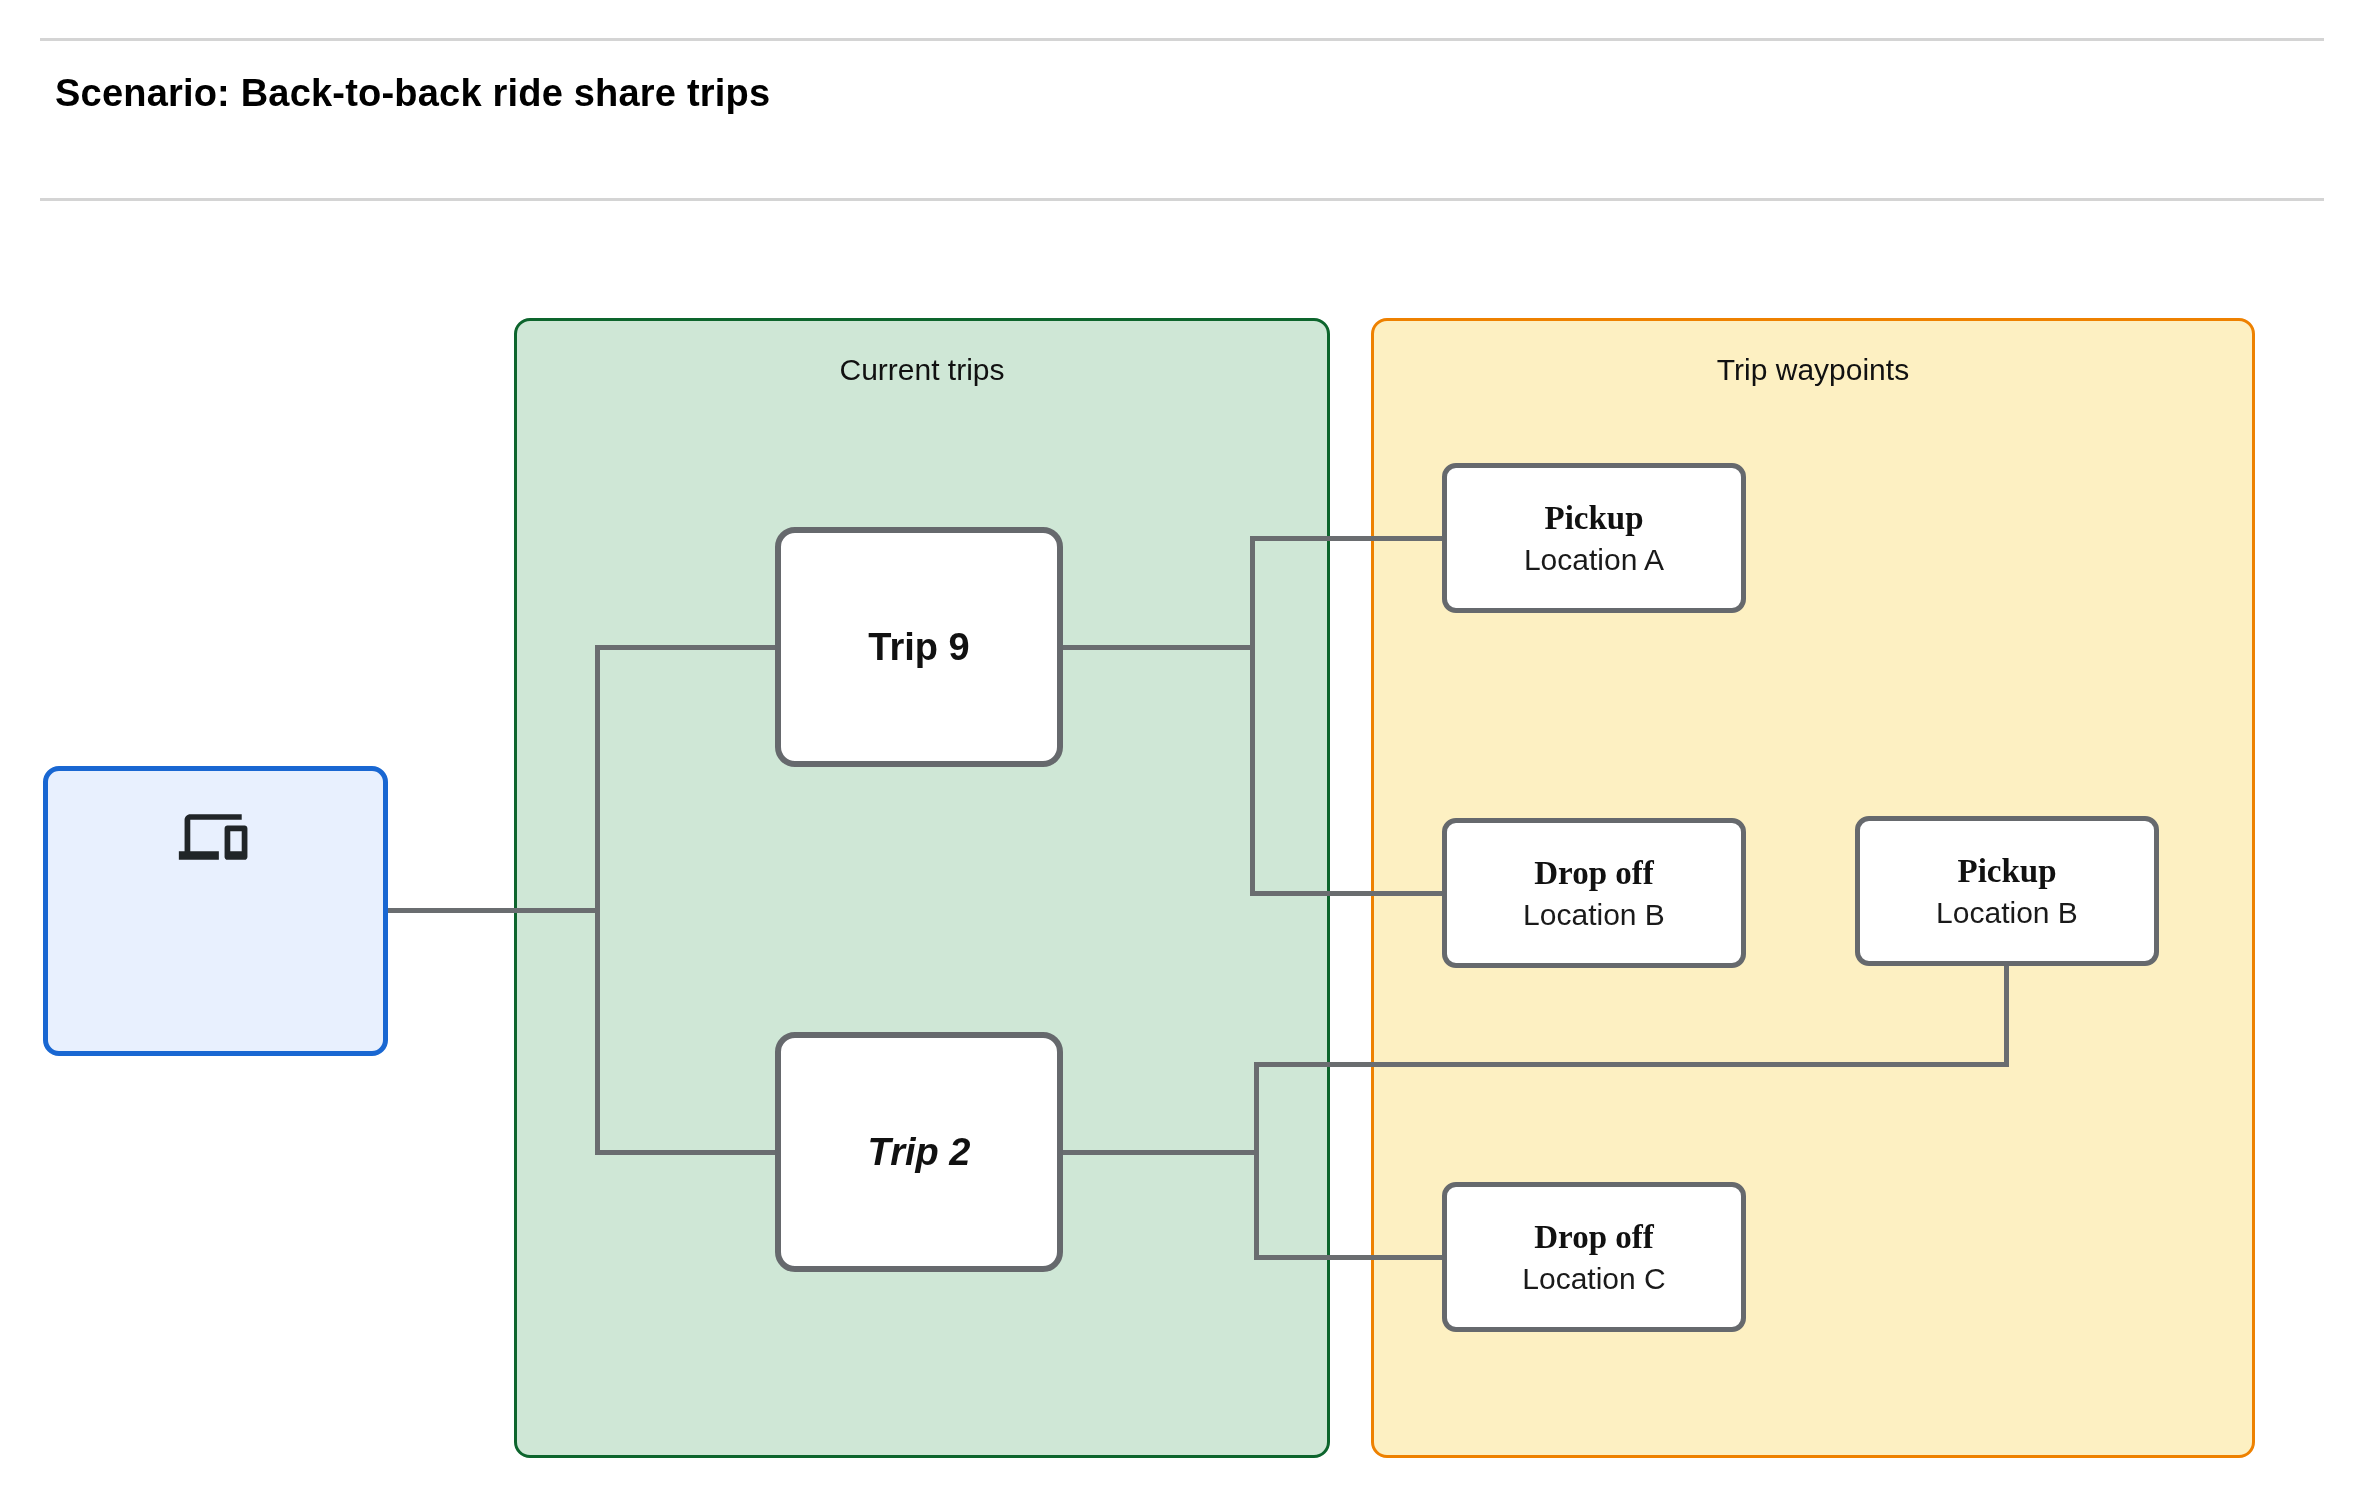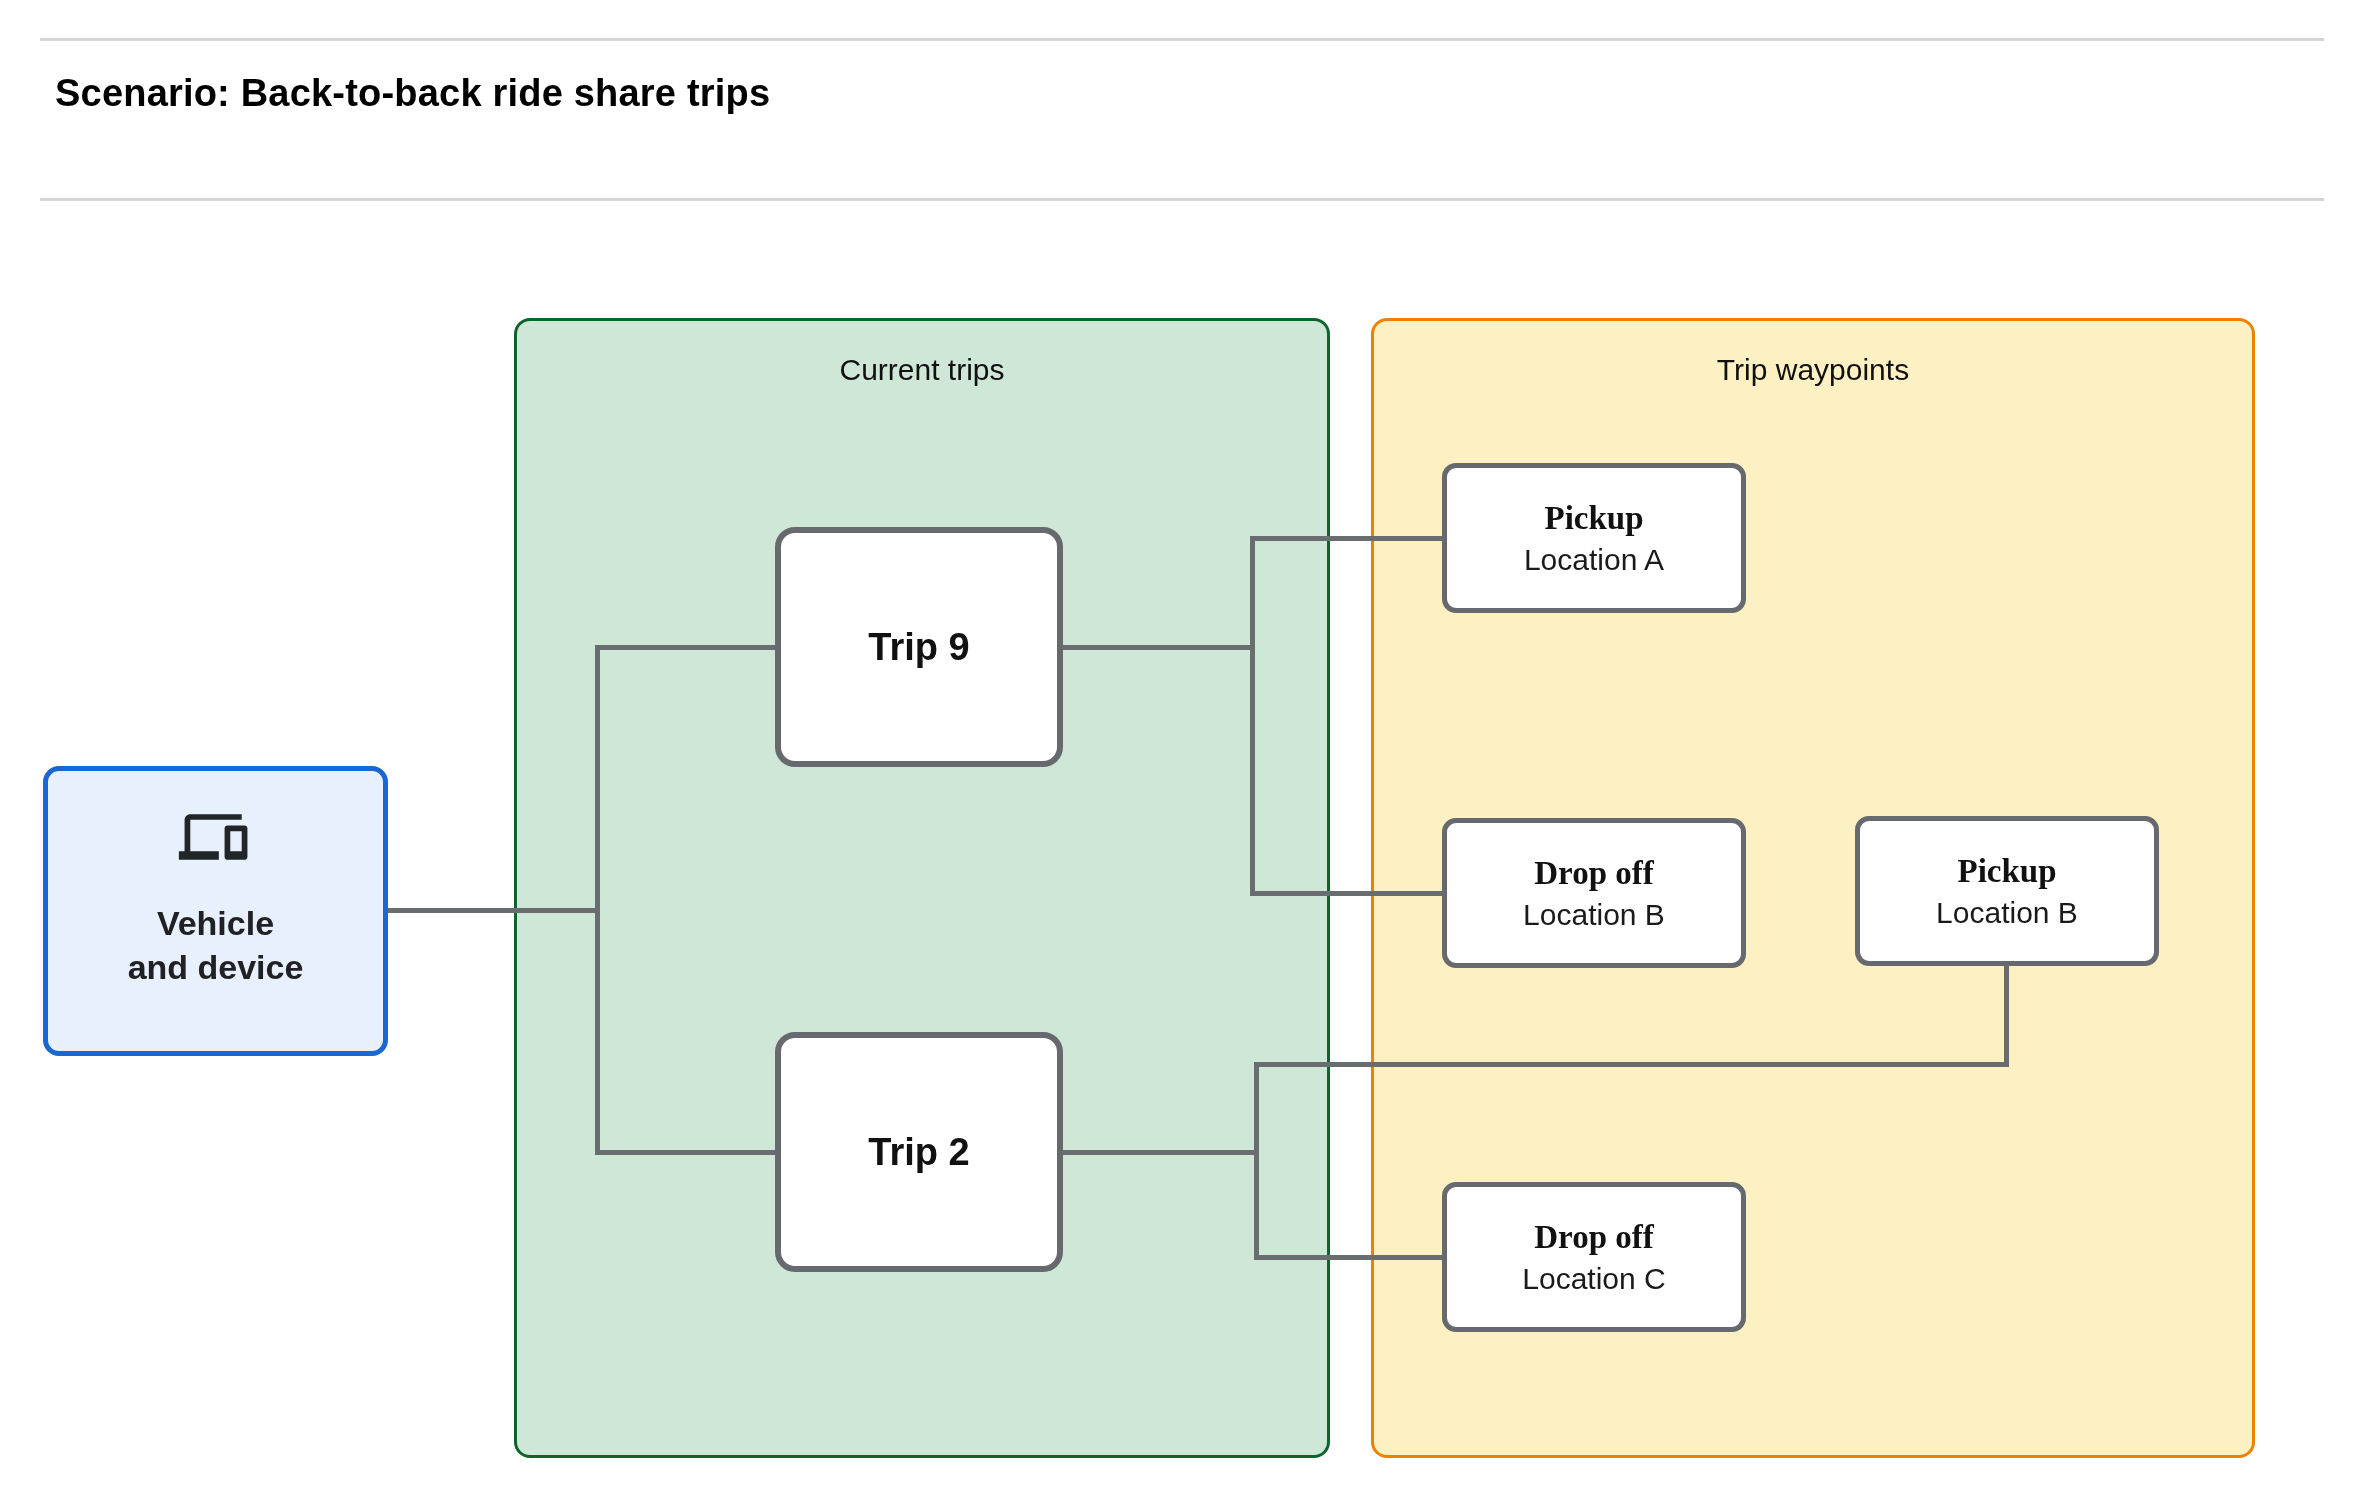--- a/index.html
+++ b/index.html
@@ -124,30 +124,26 @@
   <div class="seg" style="left:1063px;top:1150px;width:196px;height:5px;"></div>
   <div class="seg" style="left:1254px;top:1062px;width:5px;height:198px;"></div>
   <div class="seg" style="left:1254px;top:1062px;width:753px;height:5px;"></div>
   <div class="seg" style="left:2004px;top:964px;width:5px;height:103px;"></div>
   <div class="seg" style="left:1254px;top:1255px;width:188px;height:5px;"></div>
 
   <div class="node blue">
     <svg class="devices-svg" viewBox="0 1.5 26 21" aria-hidden="true">
       <path d="M4 6h18V4H4c-1.1 0-2 .9-2 2v11H0v3h14v-3H4V6zm19 2h-6c-.55 0-1 .45-1 1v10c0 .55.45 1 1 1h6c.55 0 1-.45 1-1V9c0-.55-.45-1-1-1zm-1 9h-4v-7h4v7z"></path>
     </svg>
-    <div class="blue-label">
-      <span>Vehicle</span><br>
-      <span>and device</span>
-    </div>
   </div>
 
   <div class="node trip" style="top:527px;">
     <div class="trip-label">Trip 9</div>
   </div>
-  <div class="node trip" style="top:1032px;">
+  <div class="node trip" style="top:1032px;font-style:italic;">
     <div class="trip-label">Trip 2</div>
   </div>
 
   <div class="node wp" style="left:1442px;top:463px;">
     <div class="wp-title">Pickup</div>
     <div class="wp-loc">Location A</div>
   </div>
   <div class="node wp" style="left:1442px;top:818px;">
     <div class="wp-title">Drop off</div>
     <div class="wp-loc">Location B</div>

